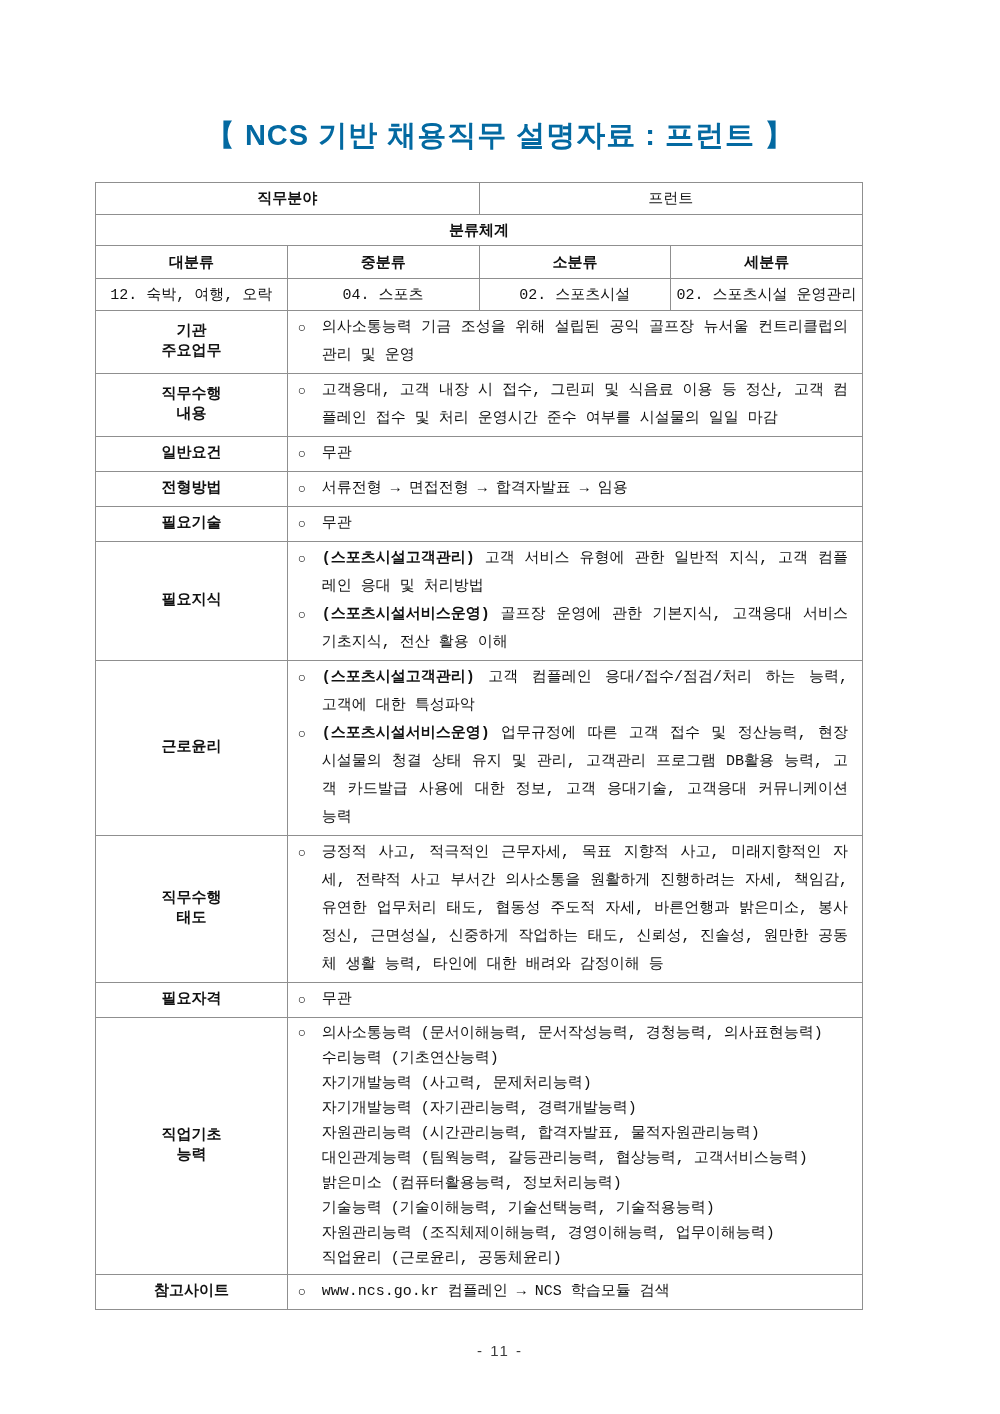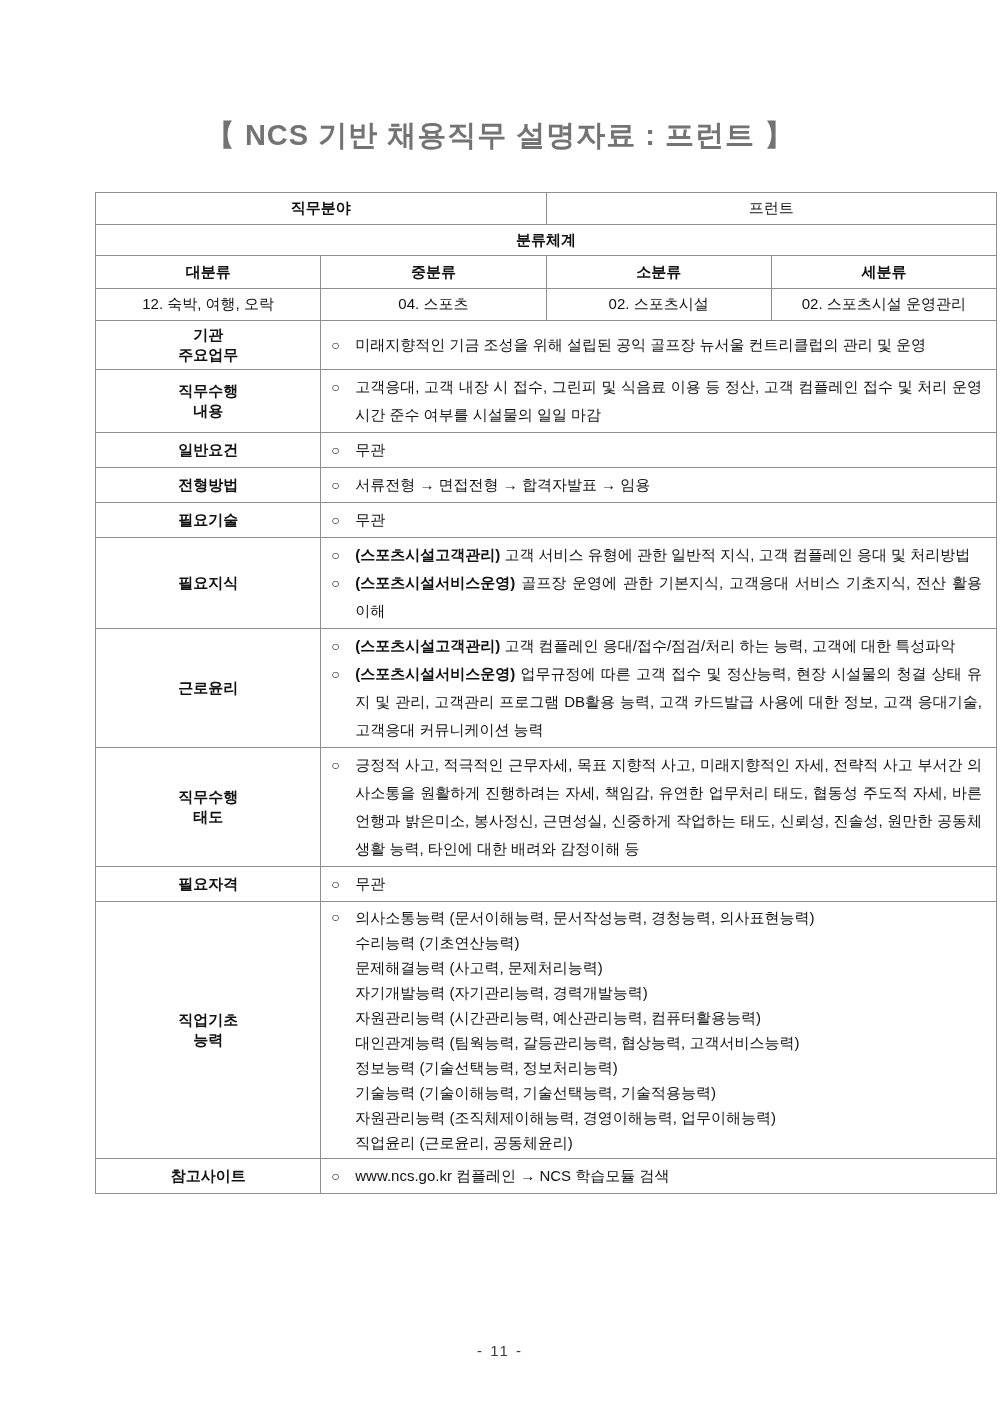--- a/index.html
+++ b/index.html
@@ -13,28 +13,29 @@
   .page {
     position: relative;
     width: 1000px; height: 1414px;
     padding-top: 116px;
   }
   .doc-title {
     text-align: center;
     font-size: 29px;
     font-weight: 700;
     letter-spacing: 1px;
-    color: #737373;
-    margin-bottom: 36px;
+    color: #0369a1;
+    margin-bottom: 26px;
   }
   table.job-table {
-    width: 902px;
+    width: 768px;
     margin-left: 95px;
     border-collapse: collapse;
     table-layout: fixed;
+    font-family: Liberation Mono, monospace;
   }
   table.job-table td {
     border: 1px solid #8f8f8f;
     font-size: 15px;
     vertical-align: middle;
   }
   
   tr.r-jobfield td { height: 32px; }
   tr.r-classtitle td { height: 31px; }
   tr.r-classhead td { height: 33px; }
@@ -106,21 +107,21 @@
         <td class="c-center" data-name="classification-val-detail">02. 스포츠시설 운영관리</td>
       </tr>
     </tbody>
     <tbody data-name="job-detail-body">
         <tr data-name="row-agency-main-duties">
           <td class="label-cell" data-name="agency-main-duties-label">기관
 주요업무</td>
           <td class="content-cell" colspan="3" data-name="agency-main-duties-content">
             <div class="item" data-name="content-item">
               <span class="marker" data-name="circle-bullet">○</span>
-              <span class="itext" data-name="item-text">미래지향적인 기금 조성을 위해 설립된 공익 골프장 뉴서울 컨트리클럽의 관리 및 운영</span>
+              <span class="itext" data-name="item-text">의사소통능력 기금 조성을 위해 설립된 공익 골프장 뉴서울 컨트리클럽의 관리 및 운영</span>
             </div>
           </td>
         </tr>
         <tr data-name="row-job-description">
           <td class="label-cell" data-name="job-description-label">직무수행
 내용</td>
           <td class="content-cell" colspan="3" data-name="job-description-content">
             <div class="item" data-name="content-item">
               <span class="marker" data-name="circle-bullet">○</span>
               <span class="itext" data-name="item-text">고객응대, 고객 내장 시 접수, 그린피 및 식음료 이용 등 정산, 고객 컴플레인 접수 및 처리 운영시간 준수 여부를 시설물의 일일 마감</span>
@@ -206,37 +207,37 @@
             <div class="item" data-name="content-item">
               <span class="marker" data-name="circle-bullet">○</span>
               <span class="itext" data-name="item-text">의사소통능력 (문서이해능력, 문서작성능력, 경청능력, 의사표현능력)</span>
             </div>
             <div class="item" data-name="content-item">
               <span class="marker" data-name="bullet-spacer"></span>
               <span class="itext" data-name="item-text">수리능력 (기초연산능력)</span>
             </div>
             <div class="item" data-name="content-item">
               <span class="marker" data-name="bullet-spacer"></span>
-              <span class="itext" data-name="item-text">문제해결능력 (사고력, 문제처리능력)</span>
+              <span class="itext" data-name="item-text">자기개발능력 (사고력, 문제처리능력)</span>
             </div>
             <div class="item" data-name="content-item">
               <span class="marker" data-name="bullet-spacer"></span>
               <span class="itext" data-name="item-text">자기개발능력 (자기관리능력, 경력개발능력)</span>
             </div>
             <div class="item" data-name="content-item">
               <span class="marker" data-name="bullet-spacer"></span>
-              <span class="itext" data-name="item-text">자원관리능력 (시간관리능력, 예산관리능력, 컴퓨터활용능력)</span>
+              <span class="itext" data-name="item-text">자원관리능력 (시간관리능력, 합격자발표, 물적자원관리능력)</span>
             </div>
             <div class="item" data-name="content-item">
               <span class="marker" data-name="bullet-spacer"></span>
               <span class="itext" data-name="item-text">대인관계능력 (팀웍능력, 갈등관리능력, 협상능력, 고객서비스능력)</span>
             </div>
             <div class="item" data-name="content-item">
               <span class="marker" data-name="bullet-spacer"></span>
-              <span class="itext" data-name="item-text">정보능력 (기술선택능력, 정보처리능력)</span>
+              <span class="itext" data-name="item-text">밝은미소 (컴퓨터활용능력, 정보처리능력)</span>
             </div>
             <div class="item" data-name="content-item">
               <span class="marker" data-name="bullet-spacer"></span>
               <span class="itext" data-name="item-text">기술능력 (기술이해능력, 기술선택능력, 기술적용능력)</span>
             </div>
             <div class="item" data-name="content-item">
               <span class="marker" data-name="bullet-spacer"></span>
               <span class="itext" data-name="item-text">자원관리능력 (조직체제이해능력, 경영이해능력, 업무이해능력)</span>
             </div>
             <div class="item" data-name="content-item">

